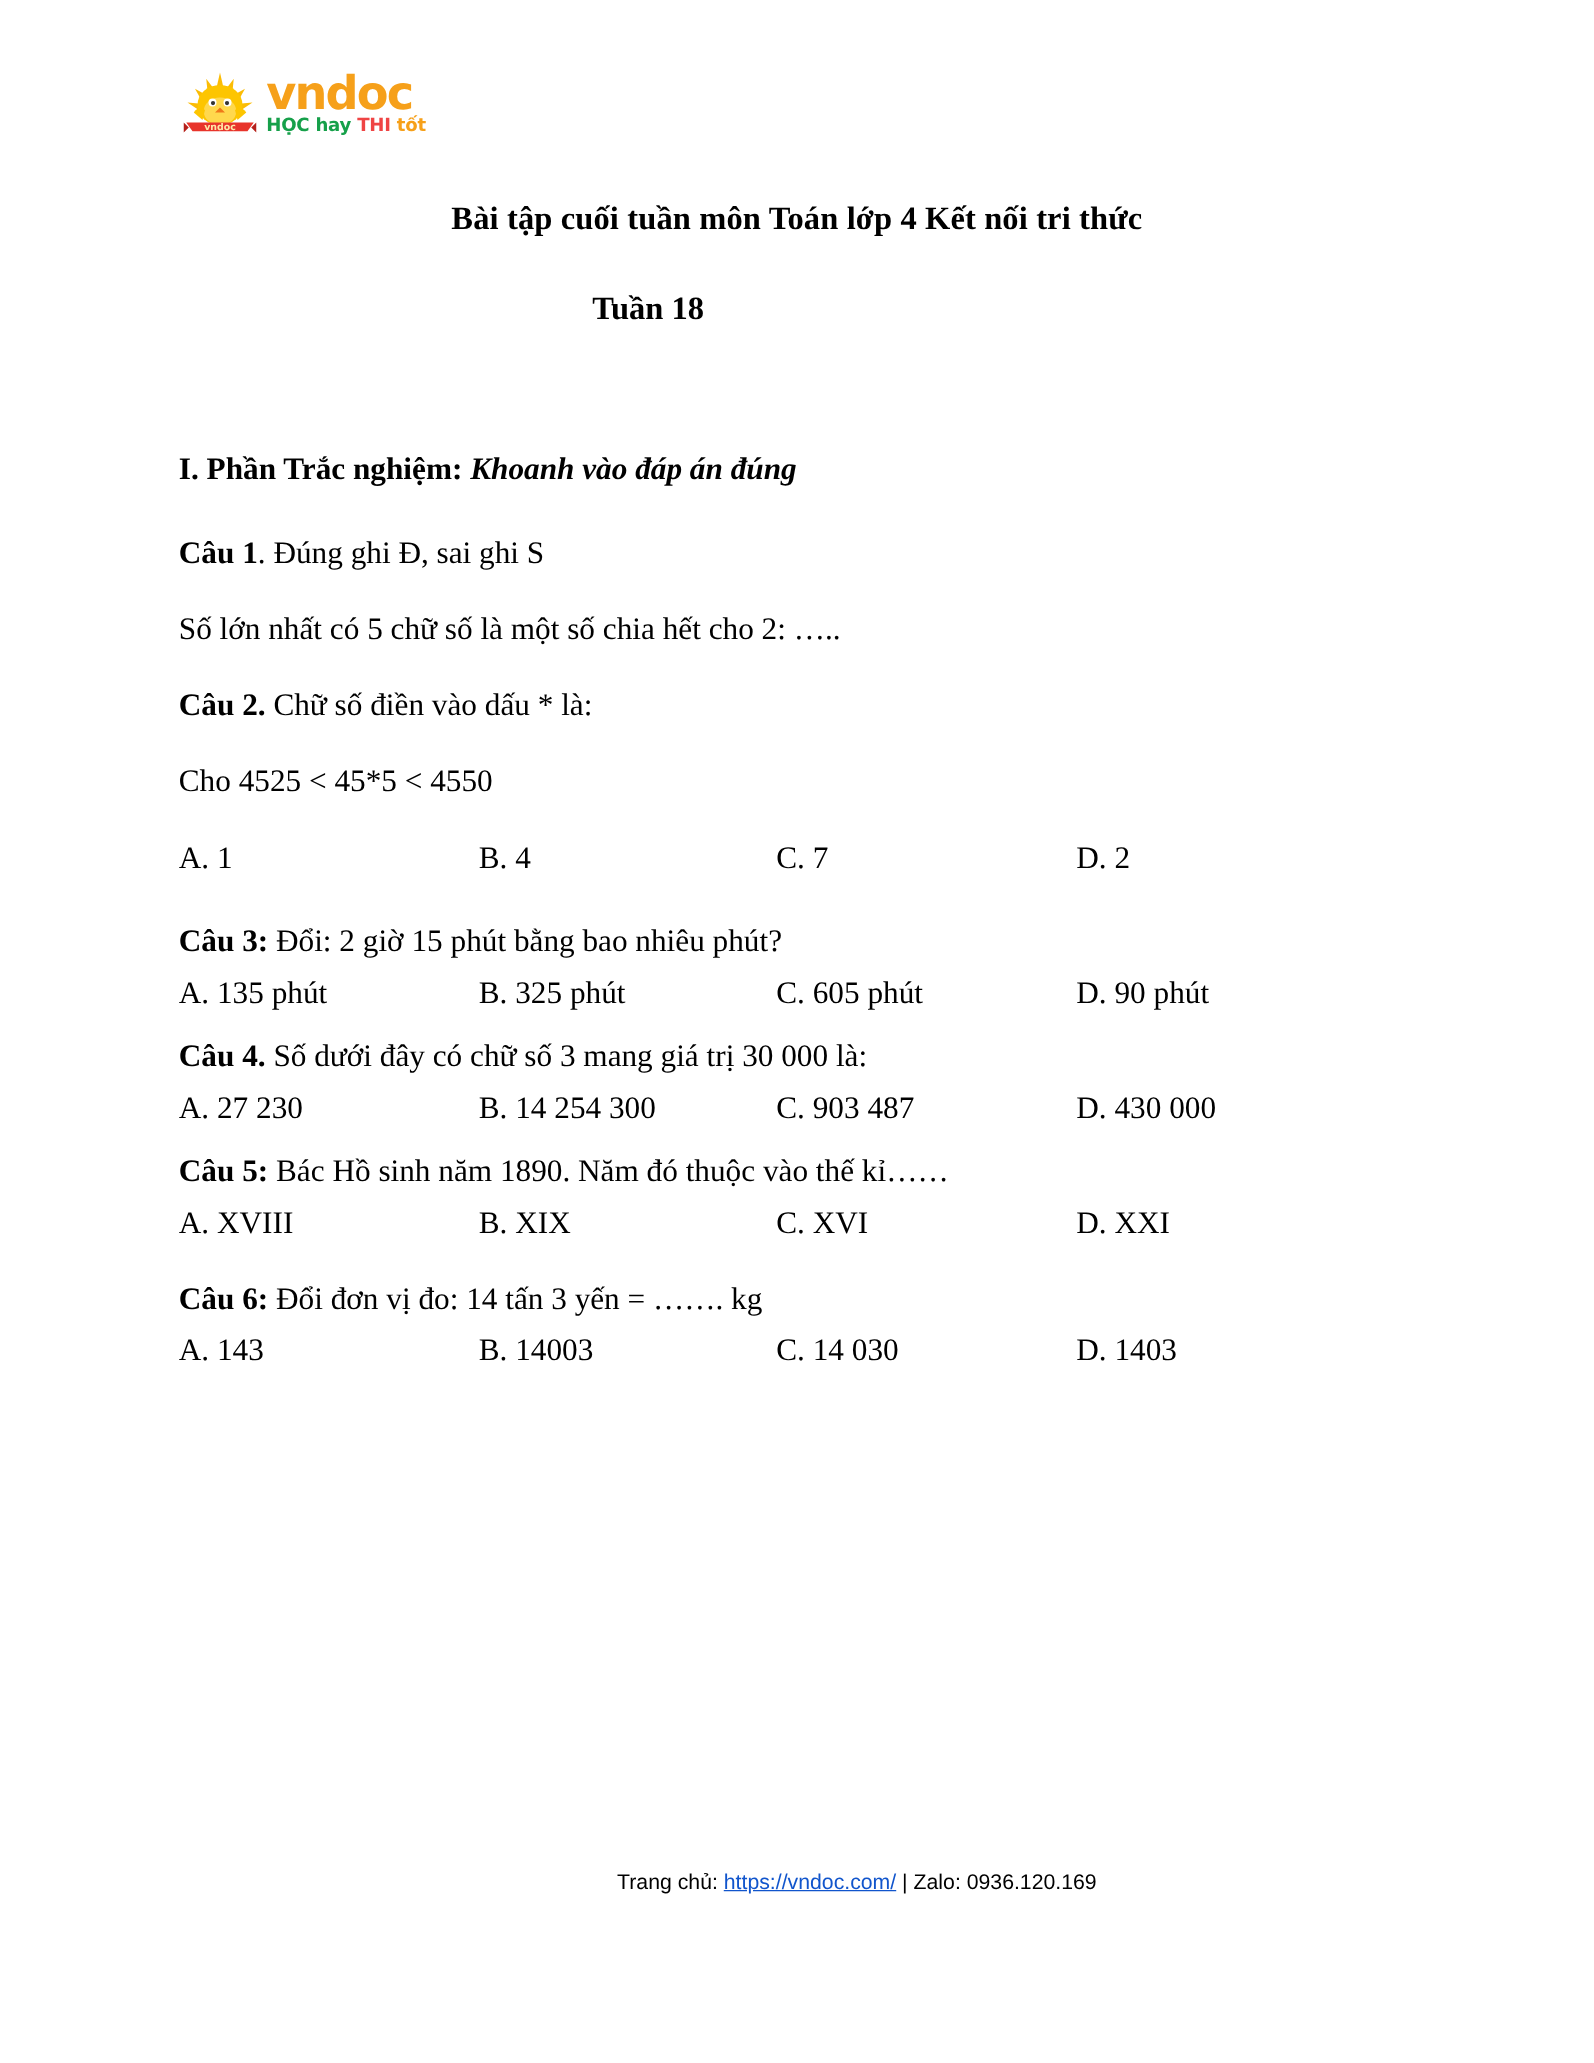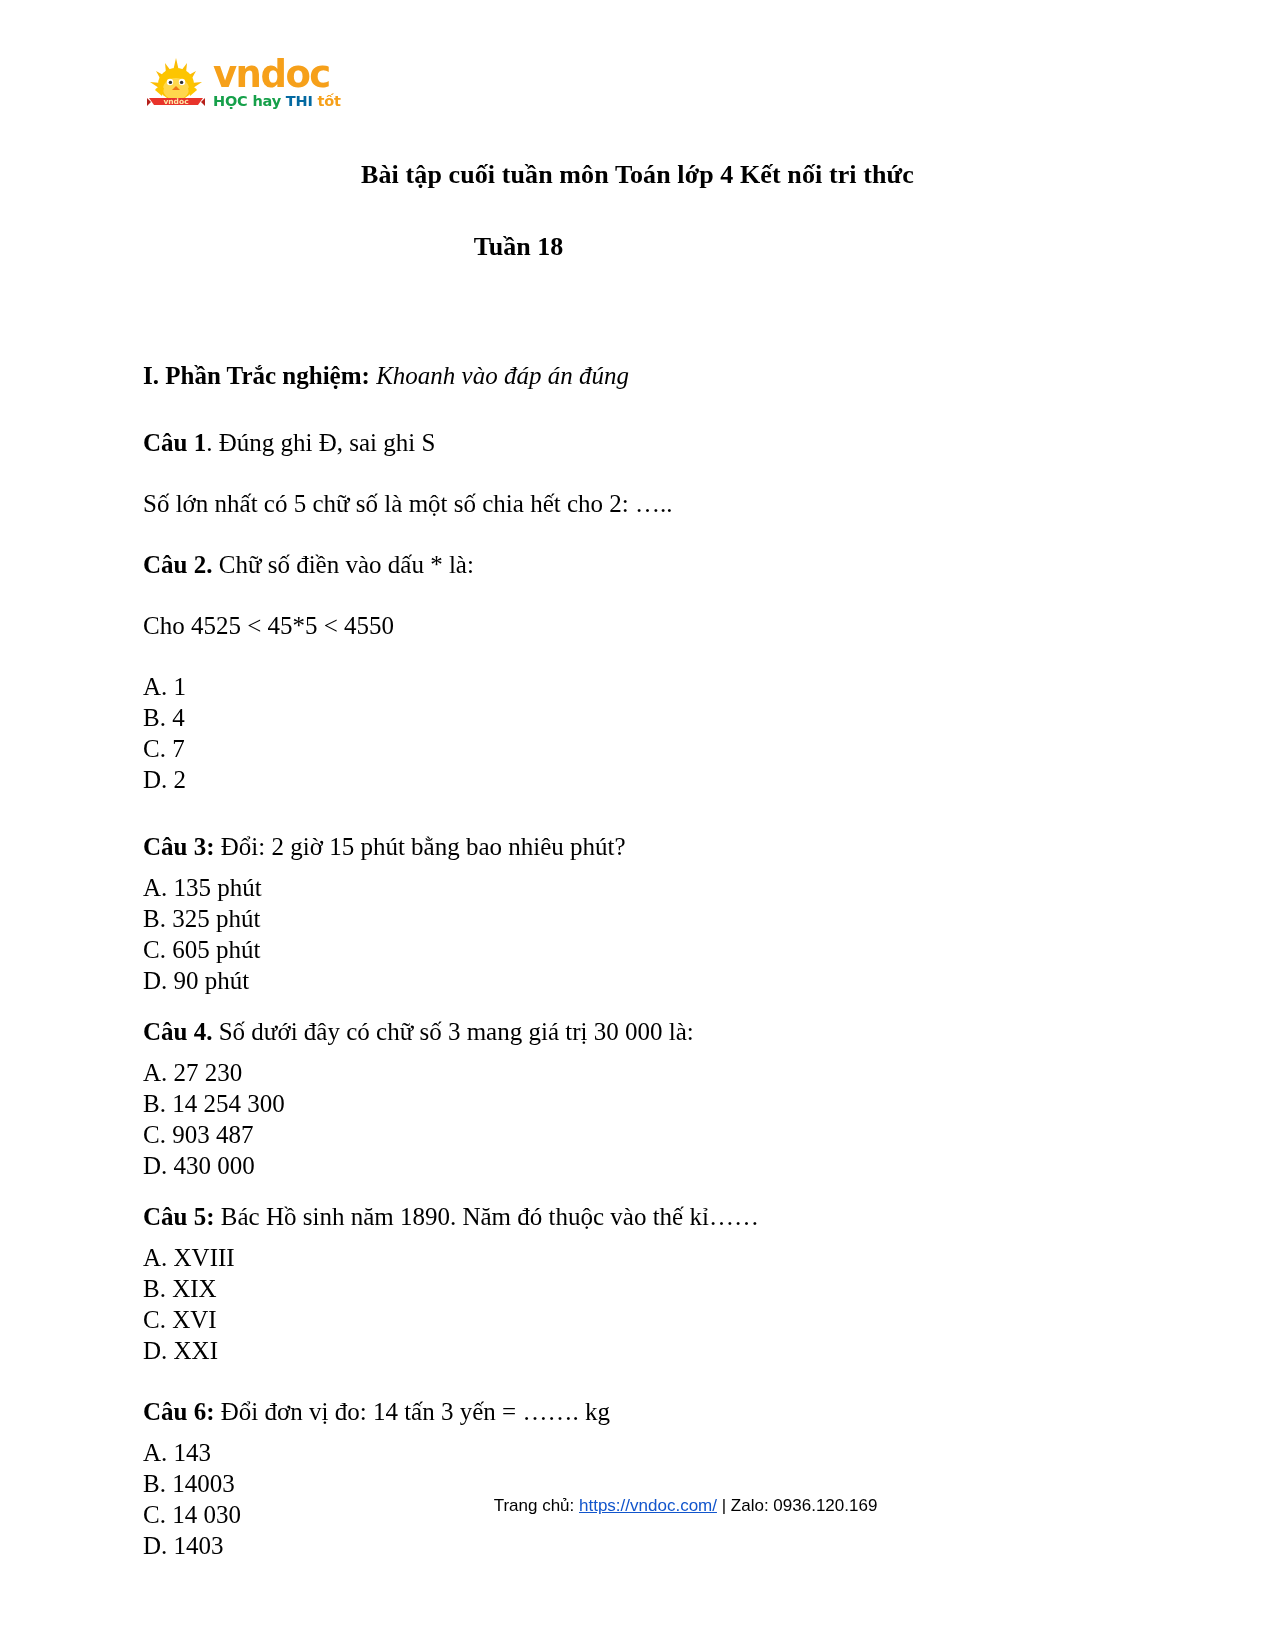--- a/index.html
+++ b/index.html
@@ -56,21 +56,21 @@
   .logo-tag {
     font-family: "DejaVu Sans", sans-serif;
     font-size: 14.5px;
     font-weight: bold;
     line-height: 17px;
     letter-spacing: -0.2px;
     margin-top: 1px;
   }
   .tag-hoc { color: #16A04A; }
   .tag-hay { color: #16A04A; }
-  .tag-thi { color: #0369a1; }
+  .tag-thi { color: #ef4444; }
   .tag-tot { color: #F6A01A; }
 
   
   .doc-title {
     position: absolute;
     left: 0;
     top: 160px;
     width: 1275px;
     text-align: center;
     font-size: 26px;
@@ -97,28 +97,27 @@
   .line {
     font-size: 25px;
     line-height: 31px;
     white-space: nowrap;
   }
   .gap-lg { margin-bottom: 36px; }
   .gap-md { margin-bottom: 30px; }
   .gap-sm { margin-bottom: 13px; }
   .gap-xs { margin-bottom: 10px; margin-top: 20px; }
   b.q { font-weight: bold; }
-  i.em { font-style: italic; }
+  i.em { font-style: italic; font-weight: bold; }
 
   
   .opt-row {
     display: flex;
     font-size: 25px;
     line-height: 31px;
-    flex-direction: column;
   }
   .opt {
     white-space: nowrap;
   }
   .opt.c1 { width: 240px; }
   .opt.c2 { width: 238px; }
   .opt.c3 { width: 240px; }
   .opt.c4 { width: 240px; }
 
   

